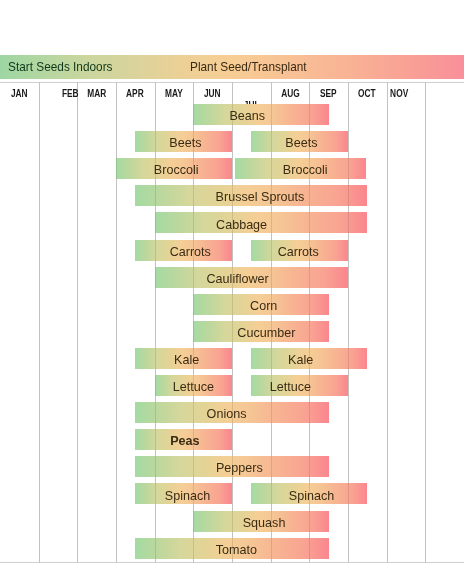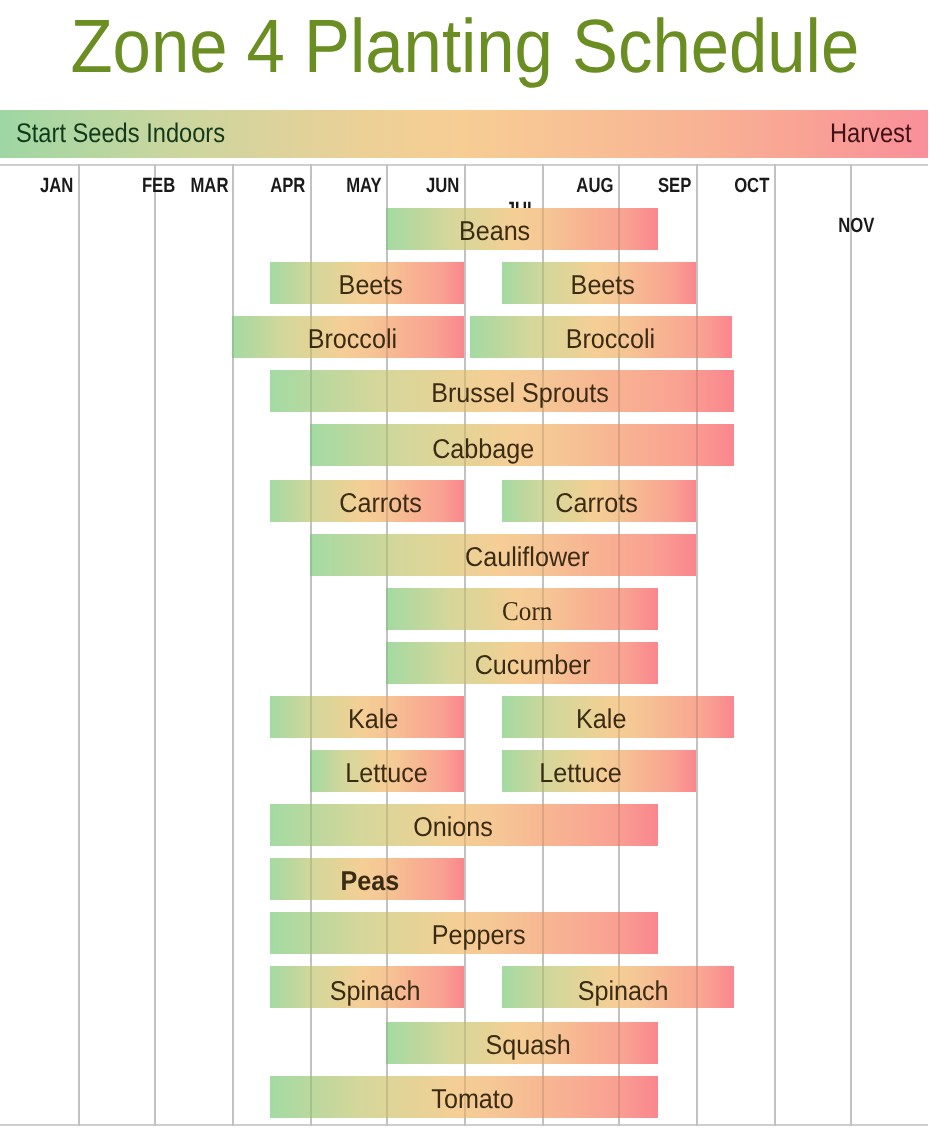--- a/index.html
+++ b/index.html
@@ -34,46 +34,45 @@
   
   #grid{position:absolute;left:0;top:82px;width:464px;height:480.5px;}
   .vline{position:absolute;top:0;bottom:0;width:1px;background:#dadada;}
   #vlines-over{position:absolute;left:0;top:0;right:0;bottom:0;pointer-events:none;}
   #vlines-over .vline{background:rgba(35,35,25,0.13);}
   .hline{position:absolute;left:0;width:464px;height:1px;background:#cfcfcf;}
   .hline.top{top:0;}
   .hline.bottom{bottom:0;}
 
   .month{
-    position:absolute;top:1.3px;height:22px;line-height:22px;text-align:right;
+    position:absolute;top:1.3px;height:22px;line-height:22px;text-align:center;
     font-size:10.3px;font-weight:bold;color:#1a1a1a;
   }
   .month span{display:inline-block;transform:scaleX(0.81);transform-origin:50% 50%;}
 
   
   .bar{position:absolute;height:21px;
        background:linear-gradient(to right,
          #a3dba3 0%, #bfd79d 13%, #d5d79b 23%, #e4d396 36%,
          #f5ce95 48%, #f5c795 58%, #f7b692 71%, #f9a292 88%, #fa868e 100%);}
   .blabel{
     position:absolute;height:21px;line-height:21px;white-space:nowrap;
     font-size:13.6px;color:#3a2c14;text-align:center;
   }
   .blabel span{display:inline-block;transform:scaleX(0.925);transform-origin:50% 50%;}
 </style>
 </head>
 <body>
 
 <div id="page">
 
-  <div id="title"><span>Zone 4 Planting Schedule</span></div>
 
   <div id="legend">
     <div class="legend-label" id="legend-left"><span>Start Seeds Indoors</span></div>
-    <div class="legend-label" id="legend-right"><span>Harvest</span></div>
+    <div class="legend-label" id="legend-mid"><span>Plant Seed/Transplant</span></div>
   </div>
 
   <div id="grid">
     <div class="hline top"></div>
     <div class="hline bottom"></div>
     <div id="vlines">
         <div class="vline" style="left: 38.67px;"></div>
         <div class="vline" style="left: 77.33px;"></div>
         <div class="vline" style="left: 116px;"></div>
         <div class="vline" style="left: 154.67px;"></div>
@@ -89,21 +88,21 @@
         <div class="month" style="left: 0px; width: 38.67px;"><span>JAN</span></div>
         <div class="month" style="left: 38.67px; width: 38.67px; padding-left: 12px;"><span>FEB</span></div>
         <div class="month" style="left: 77.33px; width: 38.67px;"><span>MAR</span></div>
         <div class="month" style="left: 116px; width: 38.67px;"><span>APR</span></div>
         <div class="month" style="left: 154.67px; width: 38.67px;"><span>MAY</span></div>
         <div class="month" style="left: 193.33px; width: 38.67px; text-decoration: underline;"><span>JUN</span></div>
         <div class="month" style="left: 232px; width: 38.67px; margin-top: 12px;"><span>JUL</span></div>
         <div class="month" style="left: 270.67px; width: 38.67px;"><span>AUG</span></div>
         <div class="month" style="left: 309.33px; width: 38.67px;"><span>SEP</span></div>
         <div class="month" style="left: 348px; width: 38.67px;"><span>OCT</span></div>
-        <div class="month" style="left: 401px; width: 38.67px; margin-top: 20px;"><span>NOV</span></div>
+        <div class="month" style="left: 380px; width: 38.67px;"><span>NOV</span></div>
         <div class="month" style="left: 425.33px; width: 38.67px; margin-left: 48px;"><span>DEC</span></div>
       </div>
     <div id="bars">
         <div class="bar" style="left: 193.33px; width: 135.33px; top: 22px;"></div>
         <div class="bar" style="left: 135.33px; width: 96.67px; top: 49.1px;"></div>
         <div class="bar" style="left: 251.33px; width: 96.67px; top: 49.1px;"></div>
         <div class="bar" style="left: 116px; width: 116px; top: 76.2px;"></div>
         <div class="bar" style="left: 235.09px; width: 131.08px; top: 76.2px;"></div>
         <div class="bar" style="left: 135.33px; width: 232px; top: 103.3px;"></div>
         <div class="bar" style="left: 154.67px; width: 212.67px; top: 130.4px;"></div>
@@ -140,22 +139,22 @@
     <div id="labels">
         <div class="blabel" style="left: 187px; width: 120px; top: 23.1px;"><span>Beans</span></div>
         <div class="blabel" style="left: 125.6px; width: 120px; top: 50.2px;"><span>Beets</span></div>
         <div class="blabel" style="left: 241.6px; width: 120px; top: 50.2px;"><span>Beets</span></div>
         <div class="blabel" style="left: 116.4px; width: 120px; top: 77.3px;"><span>Broccoli</span></div>
         <div class="blabel" style="left: 244.7px; width: 120px; top: 77.3px;"><span>Broccoli</span></div>
         <div class="blabel" style="left: 200.1px; width: 120px; top: 104.4px;"><span>Brussel Sprouts</span></div>
         <div class="blabel" style="left: 181.6px; width: 120px; top: 131.5px;"><span>Cabbage</span></div>
         <div class="blabel" style="left: 130.5px; width: 120px; top: 158.6px;"><span>Carrots</span></div>
         <div class="blabel" style="left: 238.6px; width: 120px; top: 158.6px;"><span>Carrots</span></div>
-        <div class="blabel" style="left: 204px; width: 120px; top: 185.7px;"><span>Cauliflower</span></div>
-        <div class="blabel" style="left: 203.6px; width: 120px; top: 212.8px; font-family: Liberation Serif, serif;"><span>Corn</span></div>
+        <div class="blabel" style="left: 178px; width: 120px; top: 185.7px;"><span>Cauliflower</span></div>
+        <div class="blabel" style="left: 203.6px; width: 120px; top: 212.8px;"><span>Corn</span></div>
         <div class="blabel" style="left: 206.5px; width: 120px; top: 239.9px;"><span>Cucumber</span></div>
         <div class="blabel" style="left: 126.3px; width: 120px; top: 267px;"><span>Kale</span></div>
         <div class="blabel" style="left: 240.5px; width: 120px; top: 267px;"><span>Kale</span></div>
         <div class="blabel" style="left: 133.4px; width: 120px; top: 294.1px;"><span>Lettuce</span></div>
         <div class="blabel" style="left: 230.5px; width: 120px; top: 294.1px;"><span>Lettuce</span></div>
         <div class="blabel" style="left: 166.3px; width: 120px; top: 321.2px;"><span>Onions</span></div>
         <div class="blabel" style="left: 124.8px; width: 120px; top: 348.3px; font-weight: bold;"><span>Peas</span></div>
         <div class="blabel" style="left: 179.7px; width: 120px; top: 375.4px;"><span>Peppers</span></div>
         <div class="blabel" style="left: 128px; width: 120px; top: 402.5px;"><span>Spinach</span></div>
         <div class="blabel" style="left: 251.6px; width: 120px; top: 402.5px;"><span>Spinach</span></div>

